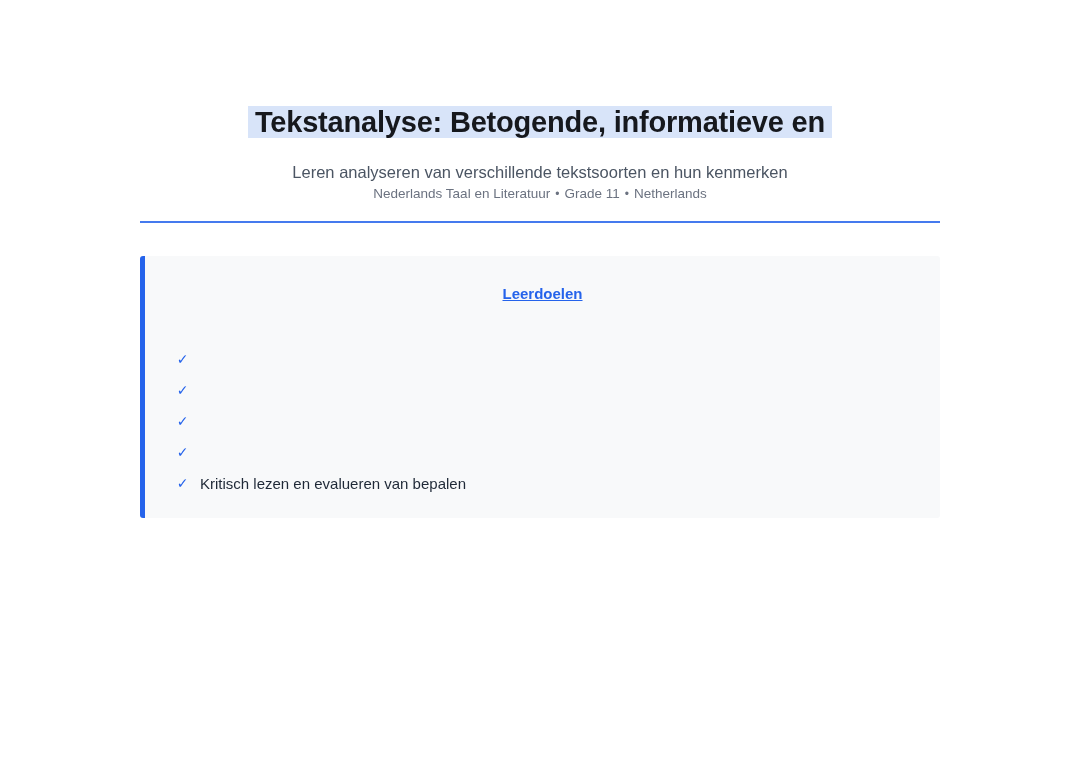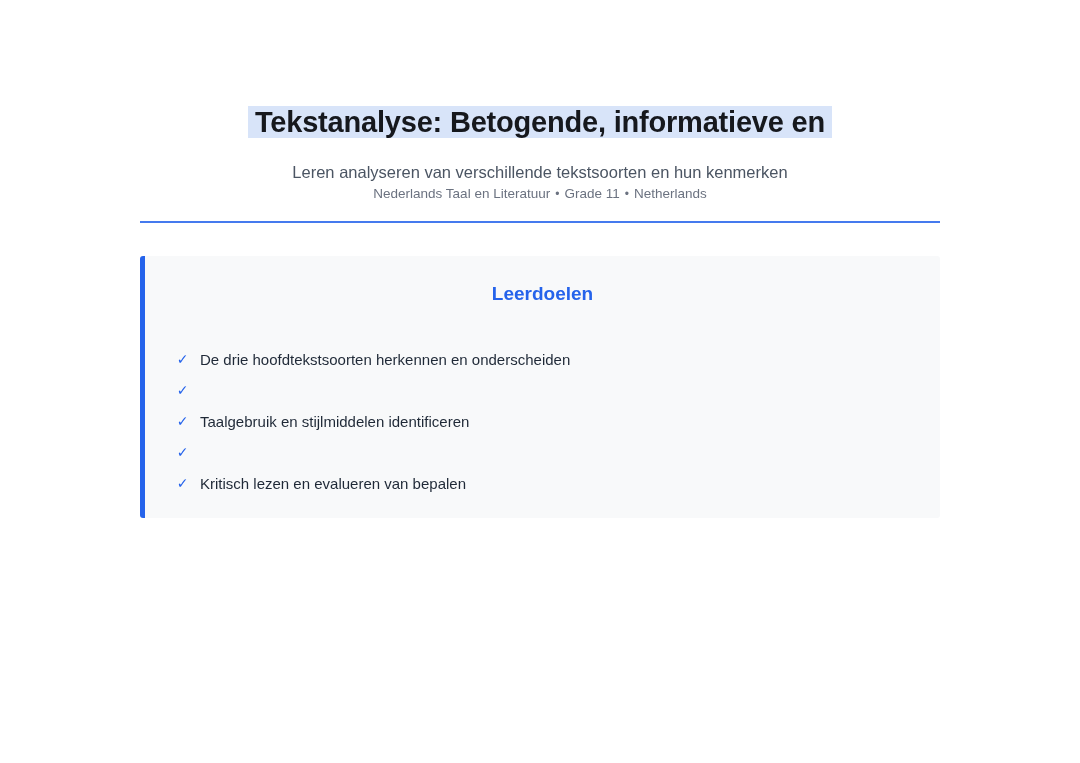--- a/index.html
+++ b/index.html
@@ -47,24 +47,25 @@
 
   .card {
     margin-top: 33px;
     background: var(--card-background, #f8f9fa);
     border-left: 5px solid var(--accent-blue, #2563eb);
     border-radius: 3px;
     padding: 26px 30px 27px 30px;
     width: 100%;
   }
   .card-title {
-    font-size: 19px;
+    font-size: 15px;
     font-weight: 700;
     line-height: 23px;
     color: var(--accent-blue, #2563eb);
+    text-decoration: underline;
   }
   .goals { list-style: none; margin-top: 47px; }
   .goal {
     display: flex;
     align-items: center;
     gap: 10px;
     margin-bottom: 16px;
     font-size: 15px;
     line-height: 15px;
     color: #1f2937;
@@ -100,30 +101,28 @@
     </p>
 
     <hr class="divider">
 
     <section class="card">
       <h2 class="card-title">Leerdoelen</h2>
       <ul class="goals">
 
           <li class="goal">
             <span class="check">✓</span>
-            <span class="goal-text">De drie hoofdtekstsoorten herkennen en onderscheiden</span>
           </li>
 
           <li class="goal">
             <span class="check">✓</span>
           </li>
 
           <li class="goal">
             <span class="check">✓</span>
-            <span class="goal-text">Taalgebruik en stijlmiddelen identificeren</span>
           </li>
 
           <li class="goal">
             <span class="check">✓</span>
           </li>
 
           <li class="goal">
             <span class="check">✓</span>
             <span class="goal-text">Kritisch lezen en evalueren van bepalen</span>
           </li>

